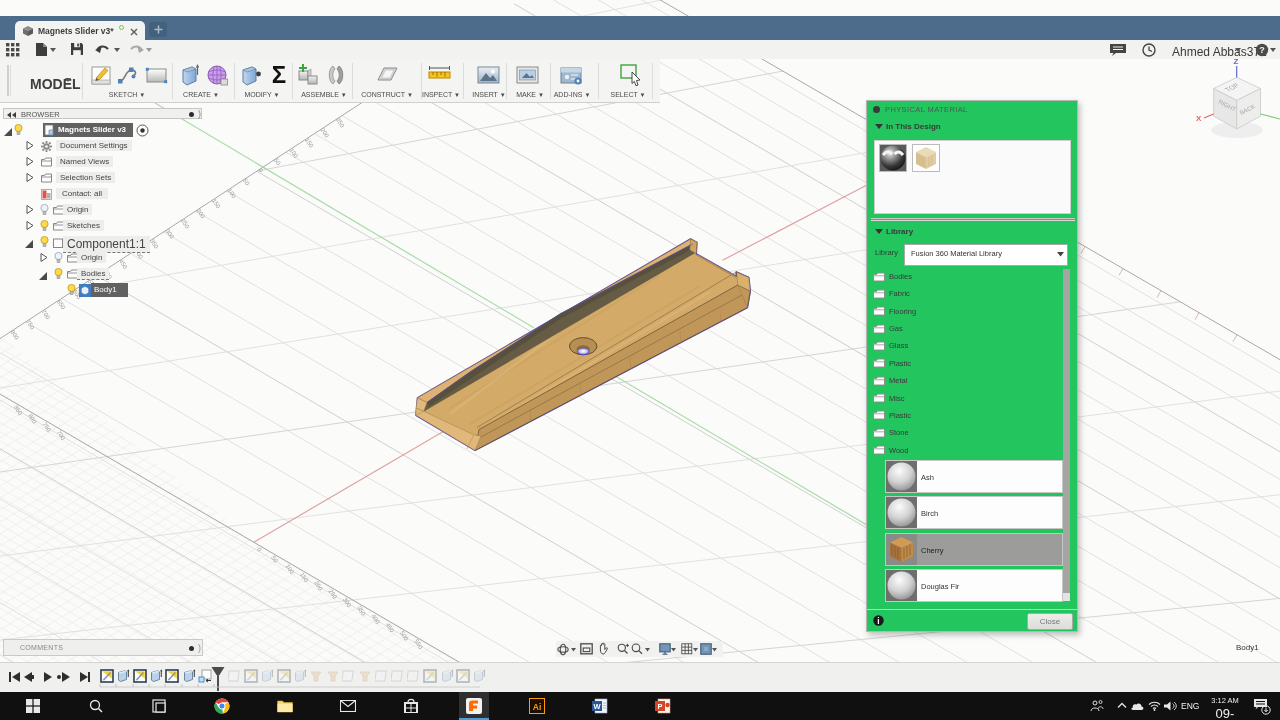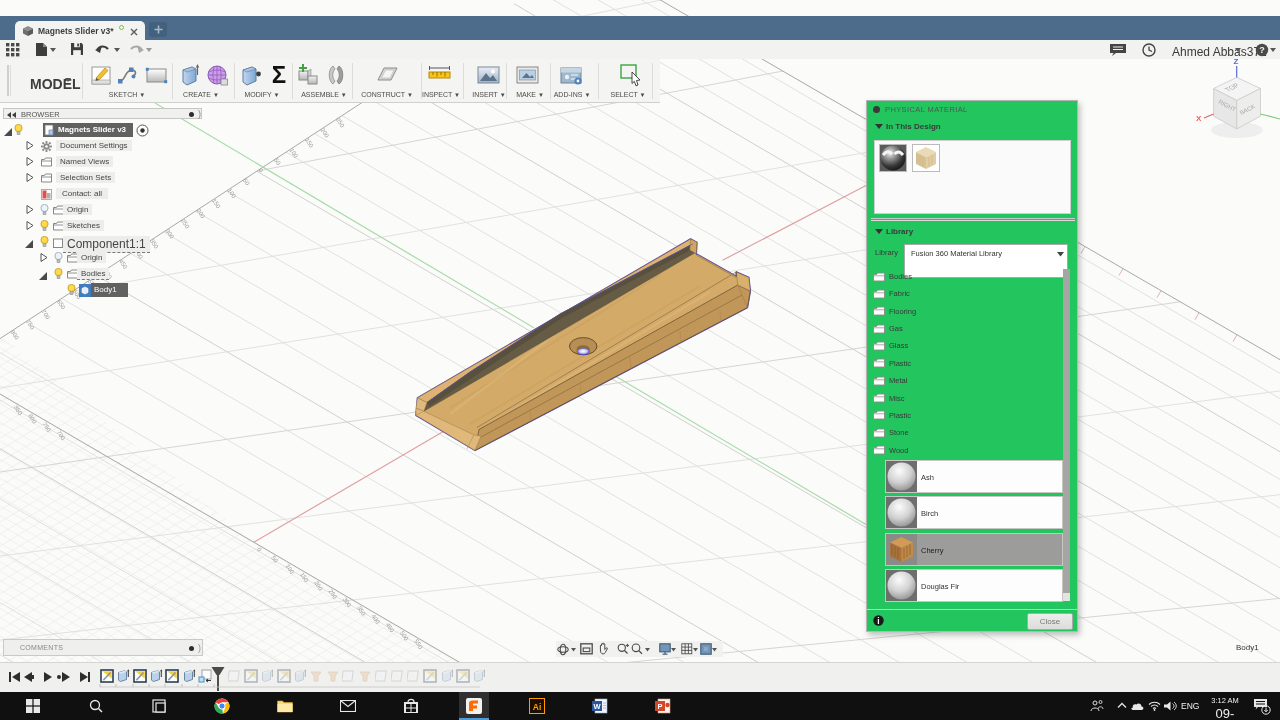--- a/index.html
+++ b/index.html
@@ -717,21 +717,21 @@
             <line x1="19" y1="10.5" x2="19" y2="20"></line>
           </g>
         </svg></div>
 <div class="abs" style="left:4px;top:117px;width:204px;height:1px;background:#c9c9c8"></div>
 <div class="abs" style="left:4px;top:119px;width:204px;height:1px;background:#dadad9"></div>
 <svg class="abs" style="left:8px;top:128px" width="8" height="6">
         <polygon points="0,0 8,0 4,5" fill="#333"></polygon>
       </svg>
 <div class="abs" style="left:19px;top:126px;font-weight:bold;font-size:8px;">Library</div>
 <div class="abs" style="left:8px;top:147px;">Library</div>
-<div class="abs" style="left:37px;top:143px;width:164px;height:34px;background:#fff;border:1px solid #a9a9a9;">
+<div class="abs" style="left:37px;top:143px;width:164px;height:22px;background:#fff;border:1px solid #a9a9a9;">
       <div class="abs" style="left:6px;top:4px;font-size:7.5px;color:#333;">Fusion 360 Material Library</div>
       <svg class="abs" style="left:152px;top:7px" width="8" height="6">
           <polygon points="0,0 7,0 3.5,4.5" fill="#444"></polygon>
         </svg>
       </div>
 <svg class="abs" style="left:6px;top:170.5px" width="12" height="10">
         <path d="M0.5 2.5 L3.5 2.5 L4.5 1 L11.5 1 L11.5 9 L0.5 9 Z" fill="#fdfdfd" stroke="#8a8a8a" stroke-width="0.9"></path>
         <line x1="0.5" y1="3.8" x2="11.5" y2="3.8" stroke="#8a8a8a" stroke-width="0.7"></line>
       </svg>
 <div class="abs" style="left:22px;top:171.0px;">Bodies</div>

